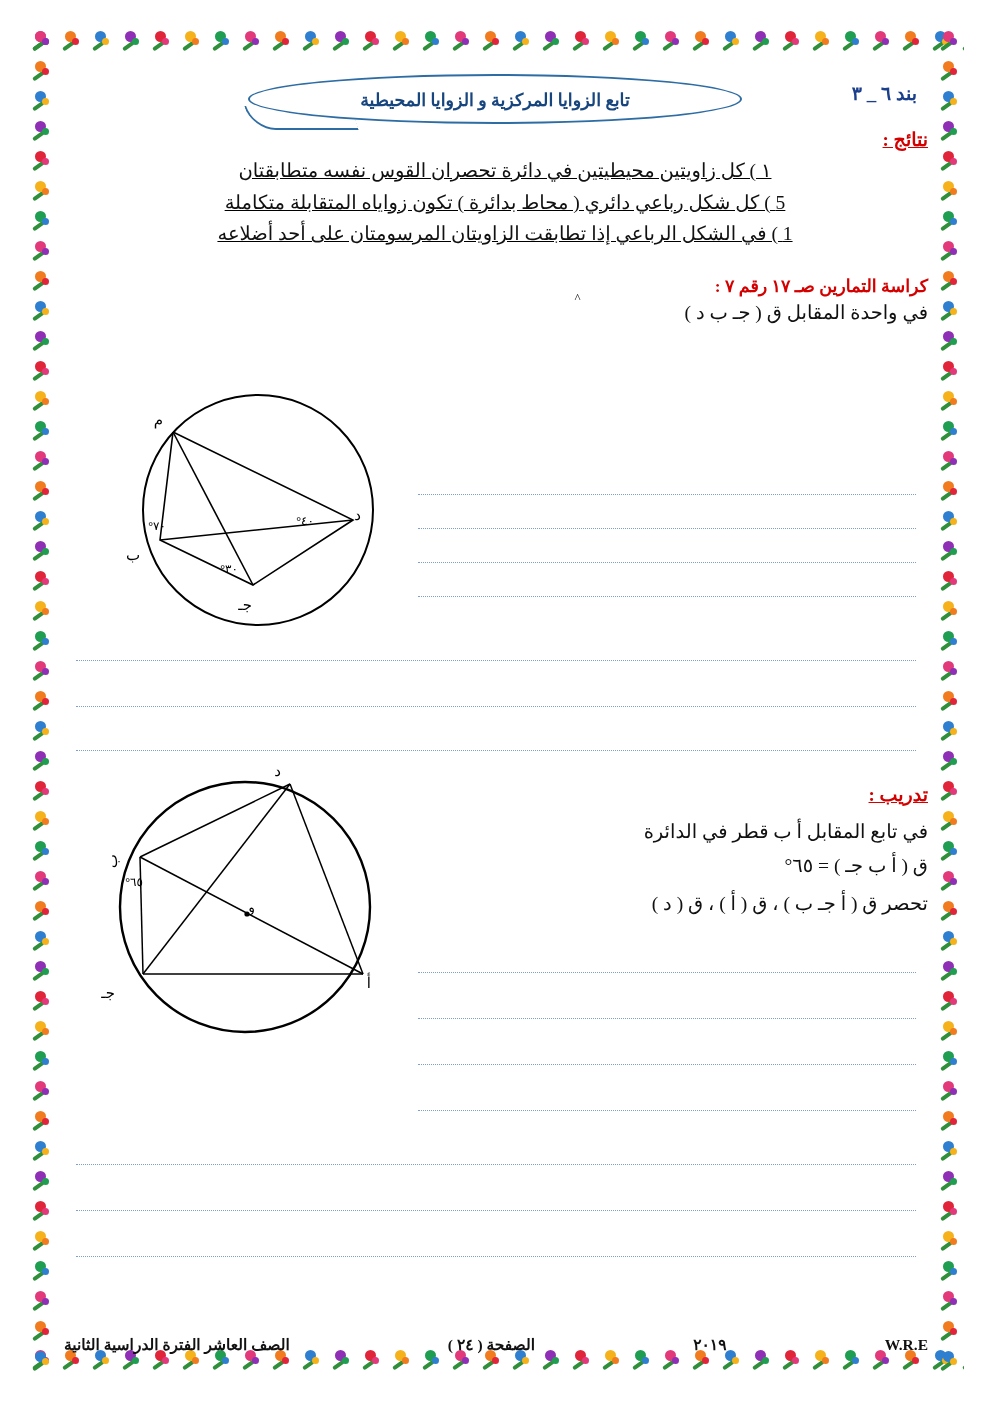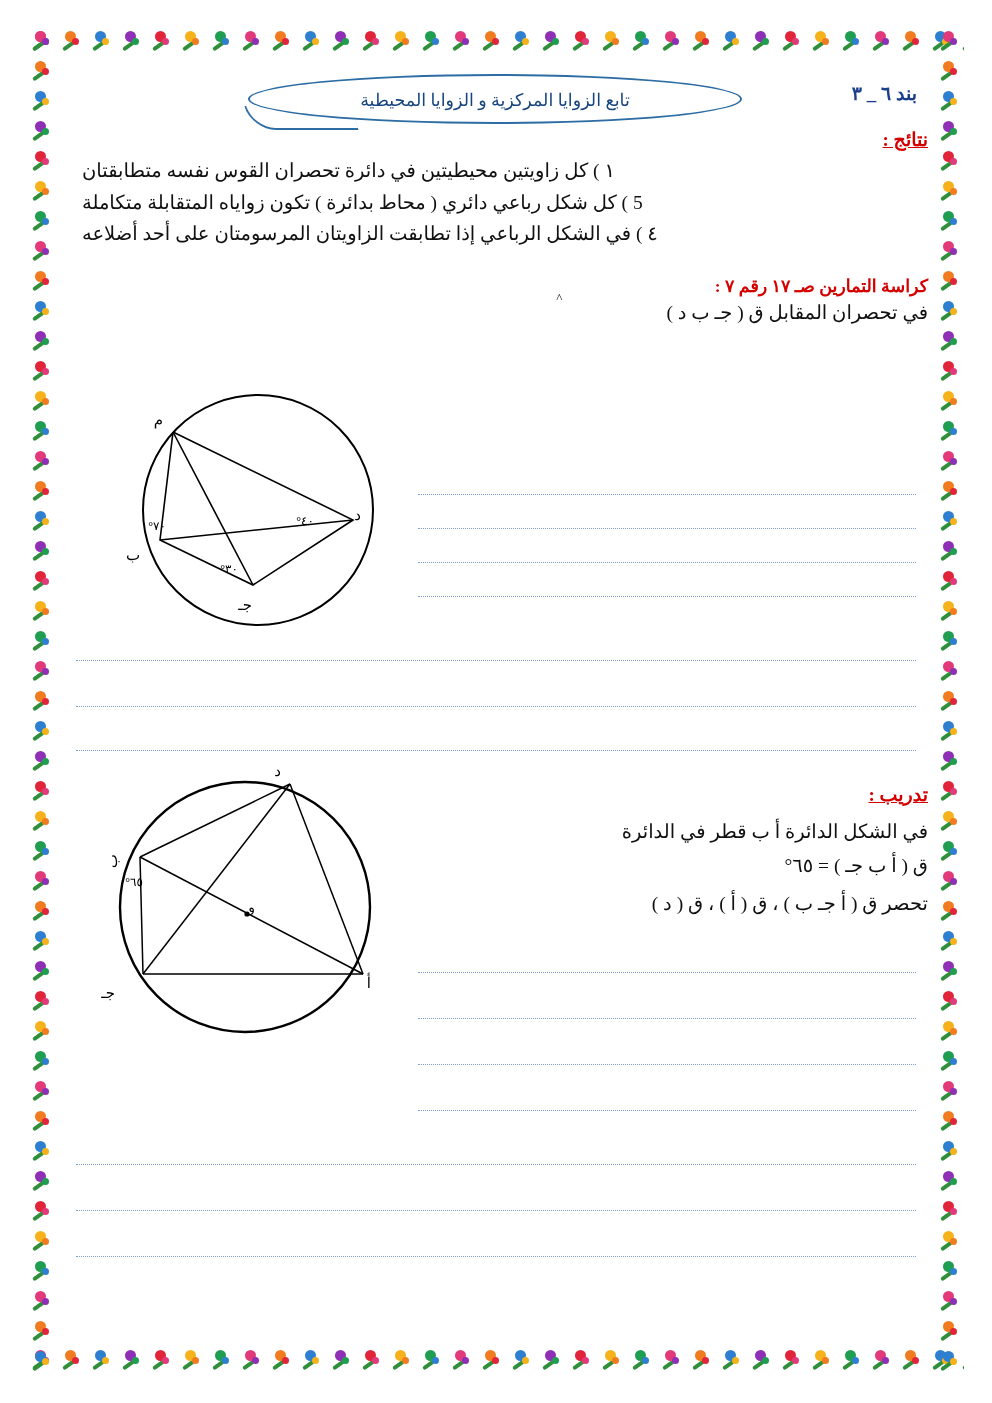--- a/index.html
+++ b/index.html
@@ -68,21 +68,21 @@
   }
   .title-text {
     position: absolute;
     left: 0; top: 0;
     width: 490px;
     height: 49px;
     display: flex;
     align-items: center;
     justify-content: center;
     color: #17457e;
-    font-weight: normal;
+    font-weight: bold;
     font-size: 17.5px;
   }
   .title-tail {
     position: absolute;
     left: 248px;
     top: 36px;
     width: 105px;
     height: 22px;
     border-bottom: 2px solid #2e6da4;
     border-left: 2px solid #2e6da4;
@@ -103,21 +103,22 @@
     font-weight: bold;
     font-size: 19px;
     text-decoration: underline;
     text-align: right;
     margin: 0 0 4px 0;
   }
   .rule-list {
     margin: 0;
     padding: 0;
     list-style: none;
-    text-align: left;
+    text-align: center;
+    text-decoration: underline;
   }
   .rule-list li {
     font-size: 19.5px;
     color: #111;
     line-height: 1.62;
     padding-left: 18px;
   }
   .rule-cont {
     font-size: 19.5px;
     color: #111;
@@ -967,33 +968,33 @@
       <div class="title-text">تابع الزوايا المركزية و الزوايا المحيطية</div>
     </div>
   </div>
 
   <div class="content">
 
     <div class="sec-heading">نتائج :</div>
     <ul class="rule-list">
       <li>١ ) كل زاويتين محيطيتين في دائرة تحصران القوس نفسه متطابقتان</li>
       <li>5 ) كل شكل رباعي دائري ( محاط بدائرة ) تكون زواياه المتقابلة متكاملة</li>
-      <li>٤ ) في الشكل الرباعي إذا تطابقت الزاويتان المرسومتان على أحد أضلاعه</li>
+      <li>1 ) في الشكل الرباعي إذا تطابقت الزاويتان المرسومتان على أحد أضلاعه</li>
     </ul>
 
     <div class="exercise-head">كراسة التمارين صـ ١٧ رقم ٧ :</div>
     <div class="exercise-q">
-      <span>في تحصران المقابل ق ( جـ ب د )</span>
+      <span>في واحدة المقابل ق ( جـ ب د )</span>
       <span style="position:relative;">
         <span style="position:absolute; right:104px; top:-14px; font-size:13px;">^</span>
       </span>
     </div>
 
     <div class="practice-head" style="position:absolute; right:0; top:655px;">تدريب :</div>
-    <div class="exercise-q" style="position:absolute; right:0; top:688px; width:500px;">في الشكل الدائرة أ ب  قطر في الدائرة</div>
+    <div class="exercise-q" style="position:absolute; right:0; top:688px; width:500px;">في تابع المقابل أ ب  قطر في الدائرة</div>
     <div class="exercise-q" style="position:absolute; right:0; top:722px; width:500px;">ق ( ﺃ ب جـ ) = ٦٥°</div>
     <div class="exercise-q" style="position:absolute; right:0; top:760px; width:500px;">تحصر ق ( ﺃ جـ ب ) ، ق ( ﺃ ) ، ق ( د )</div>
   </div>
 
   <div class="fig" style="left:118px; top:370px; width:300px; height:280px;">
     <svg width="300" height="280" viewBox="0 0 300 280">
       <circle cx="140" cy="140" r="115" fill="none" stroke="#000" stroke-width="2"></circle>
 
       <polyline points="55,62 235,150 135,215 42,170 55,62" fill="none" stroke="#000" stroke-width="1.6"></polyline>
       <line x1="55" y1="62" x2="135" y2="215" stroke="#000" stroke-width="1.6"></line>
@@ -1037,14 +1038,20 @@
   <div class="dotline" style="left:76px;  top:750px;  width:840px;"></div>
 
   <div class="dotline" style="left:418px; top:972px;  width:498px;"></div>
   <div class="dotline" style="left:418px; top:1018px; width:498px;"></div>
   <div class="dotline" style="left:418px; top:1064px; width:498px;"></div>
   <div class="dotline" style="left:418px; top:1110px; width:498px;"></div>
   <div class="dotline" style="left:76px;  top:1164px; width:840px;"></div>
   <div class="dotline" style="left:76px;  top:1210px; width:840px;"></div>
   <div class="dotline" style="left:76px;  top:1256px; width:840px;"></div>
 
+  <div class="footer">
+    <span class="f-right">الصف العاشر الفترة الدراسية الثانية</span>
+    <span class="f-mid">الصفحة ( ٢٤ )</span>
+    <span class="f-year">٢٠١٩</span>
+    <span class="f-left">W.R.E</span>
+  </div>
 
 </div>
 
 </body></html>

